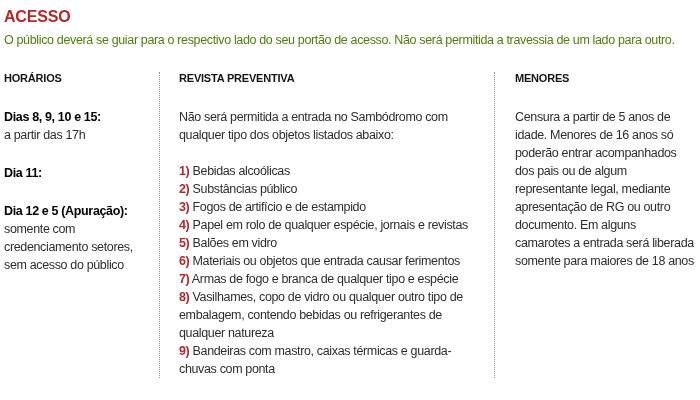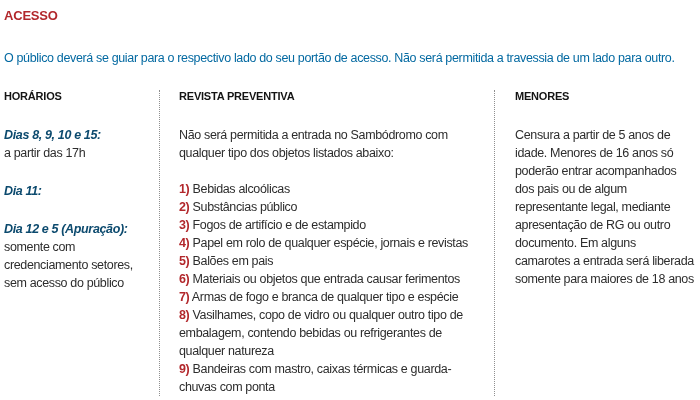--- a/index.html
+++ b/index.html
@@ -13,31 +13,31 @@
     height: 400px;
     background: #ffffff;
     box-sizing: border-box;
     padding: 8px 4px 0 4px;
     font-family: "Liberation Sans", "DejaVu Sans", sans-serif;
     color: #2d2d2d;
     overflow: hidden;
   }
   .title {
     margin: 0;
-    font-size: 13px;
+    font-size: 16px;
     font-weight: bold;
     letter-spacing: -0.2px;
     color: #b2282c;
   }
   .intro {
-    margin: 27px 0 0 0;
+    margin: 6px 0 0 0;
     font-size: 12.5px;
     letter-spacing: -0.35px;
     line-height: 16px;
-    color: #0369a1;
+    color: #4d7c0f;
     white-space: nowrap;
   }
   .cols {
     display: flex;
     align-items: stretch;
     margin-top: 24px;
   }
   .vdiv {
     width: 0;
     border-left: 1px dotted #8f8f8f;
@@ -56,22 +56,21 @@
   }
   .col p {
     margin: 0;
     font-size: 12.5px;
     letter-spacing: -0.35px;
     line-height: 18px;
   }
   .group { margin-bottom: 20px; }
   .group .label {
     font-weight: bold;
-    color: #0c4a6e;
-    font-style: italic;
+    color: #000000;
   }
   .col-intro { margin-bottom: 18px !important; }
   .num {
     font-weight: bold;
     color: #b2282c;
   }
 </style>
 </head>
 <body>
 
@@ -98,21 +97,21 @@
 
     <div class="vdiv"></div>
 
     <div class="col col-2">
       <h2>REVISTA PREVENTIVA</h2>
       <p class="col-intro">Não será permitida a entrada no Sambódromo com qualquer tipo dos objetos listados abaixo:</p>
       <p class="item"><span class="num">1)</span> <span>Bebidas alcoólicas</span></p>
       <p class="item"><span class="num">2)</span> <span>Substâncias público</span></p>
       <p class="item"><span class="num">3)</span> <span>Fogos de artifício e de estampido</span></p>
       <p class="item"><span class="num">4)</span> <span>Papel em rolo de qualquer espécie, jornais e revistas</span></p>
-      <p class="item"><span class="num">5)</span> <span>Balões em pais</span></p>
+      <p class="item"><span class="num">5)</span> <span>Balões em vidro</span></p>
       <p class="item"><span class="num">6)</span> <span>Materiais ou objetos que entrada causar ferimentos</span></p>
       <p class="item"><span class="num">7)</span> <span>Armas de fogo e branca de qualquer tipo e espécie</span></p>
       <p class="item"><span class="num">8)</span> <span>Vasilhames, copo de vidro ou qualquer outro tipo de embalagem, contendo bebidas ou refrigerantes de qualquer natureza</span></p>
       <p class="item"><span class="num">9)</span> <span>Bandeiras com mastro, caixas térmicas e guarda-chuvas com ponta</span></p>
     </div>
 
     <div class="vdiv"></div>
 
     <div class="col col-3">
       <h2>MENORES</h2>

